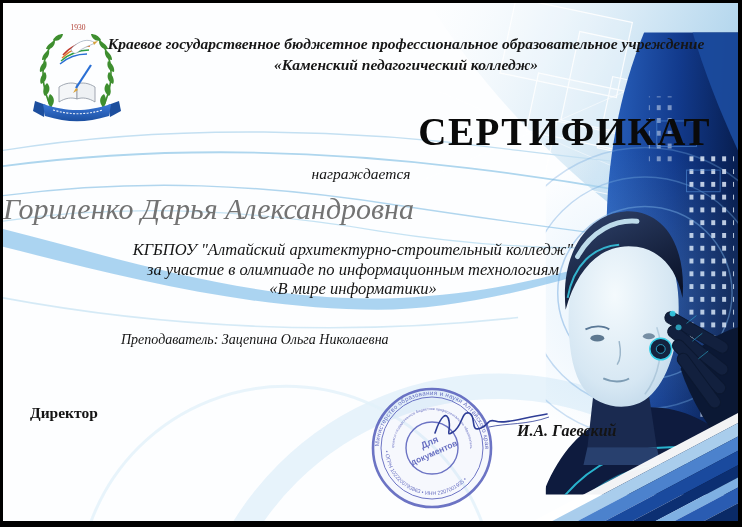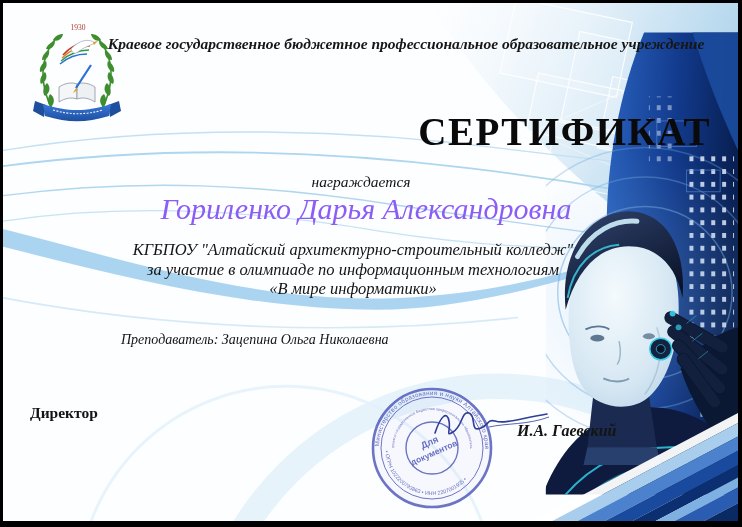--- a/index.html
+++ b/index.html
@@ -8,22 +8,22 @@
     border:3px solid #000;border-right-width:4px;border-bottom-width:6px;
     overflow:hidden;background:#fdfeff;
     font-family:"Liberation Serif", serif;color:#141414;padding-left:48px;
   }
   .bg{position:absolute;left:0;top:0;width:100%;height:100%;z-index:0;}
   .abs{position:absolute;z-index:2;}
   .org-header{left:88px;top:30px;width:630px;text-align:center;
     font-style:italic;font-weight:600;font-size:15.5px;line-height:1.38;color:#161616;}
   .title{left:0;top:106px;width:708px;text-align:right;
     font-weight:700;font-size:39px;letter-spacing:1.5px;color:#0a0a0a;}
-  .awarded{left:0;top:170px;width:716px;text-align:center;font-style:italic;font-size:15.5px;}
-  .name{left:0;top:189px;width:726px;text-align:center;font-style:italic;font-size:30px;color:#8b5cf6;}
+  .awarded{left:0;top:162px;width:716px;text-align:center;font-style:italic;font-size:15.5px;}
+  .name{left:0;top:189px;width:726px;font-style:italic;font-size:30px;color:#737373;}
   .body-lines{left:0;top:237px;width:700px;text-align:center;
     font-style:italic;font-size:16.5px;line-height:19.5px;}
   .teacher{left:118px;top:329px;font-style:italic;font-size:14px;}
   .director{left:27px;top:399px;font-weight:700;font-size:15.5px;line-height:21px;}
   .signer{left:514px;top:419px;font-style:italic;font-size:16px;z-index:3;font-weight:bold;}
   .date{left:300px;top:466px;font-style:italic;font-size:15.5px;}
   .logo{left:26px;top:16px;width:96px;height:106px;z-index:2;}
   .stamp{left:366px;top:382px;width:126px;height:126px;z-index:3;opacity:.92;}
   .sig{left:428px;top:396px;width:120px;height:48px;z-index:4;}
 </style>
@@ -202,20 +202,21 @@
     <g>
       <path d="M6,82 L17,86 L15,98 L4,92 Z" fill="#1d4f9e"></path>
       <path d="M90,82 L79,86 L81,98 L92,92 Z" fill="#1d4f9e"></path>
       <path d="M14,85 C40,93 56,93 82,85 L80,97 C56,104 40,104 16,97 Z" fill="url(#ribbonGrad)"></path>
       <path d="M24,91 C42,96 56,96 74,91" stroke="#ffffff" stroke-width="1.1" stroke-dasharray="2 1.4" fill="none" opacity=".9"></path>
     </g>
   </svg>
 
   <div class="abs org-header">
     <div>Краевое государственное бюджетное профессиональное образовательное учреждение</div>
+    <div>«Каменский педагогический колледж»</div>
   </div>
 
   <div class="abs title">СЕРТИФИКАТ</div>
   <div class="abs awarded">награждается</div>
   <div class="abs name">Гориленко Дарья Александровна</div>
 
   <div class="abs body-lines">
     <div>КГБПОУ "Алтайский архитектурно-строительный колледж"</div>
     <div>за участие в олимпиаде по информационным технологиям</div>
     <div>«В мире информатики»</div>

